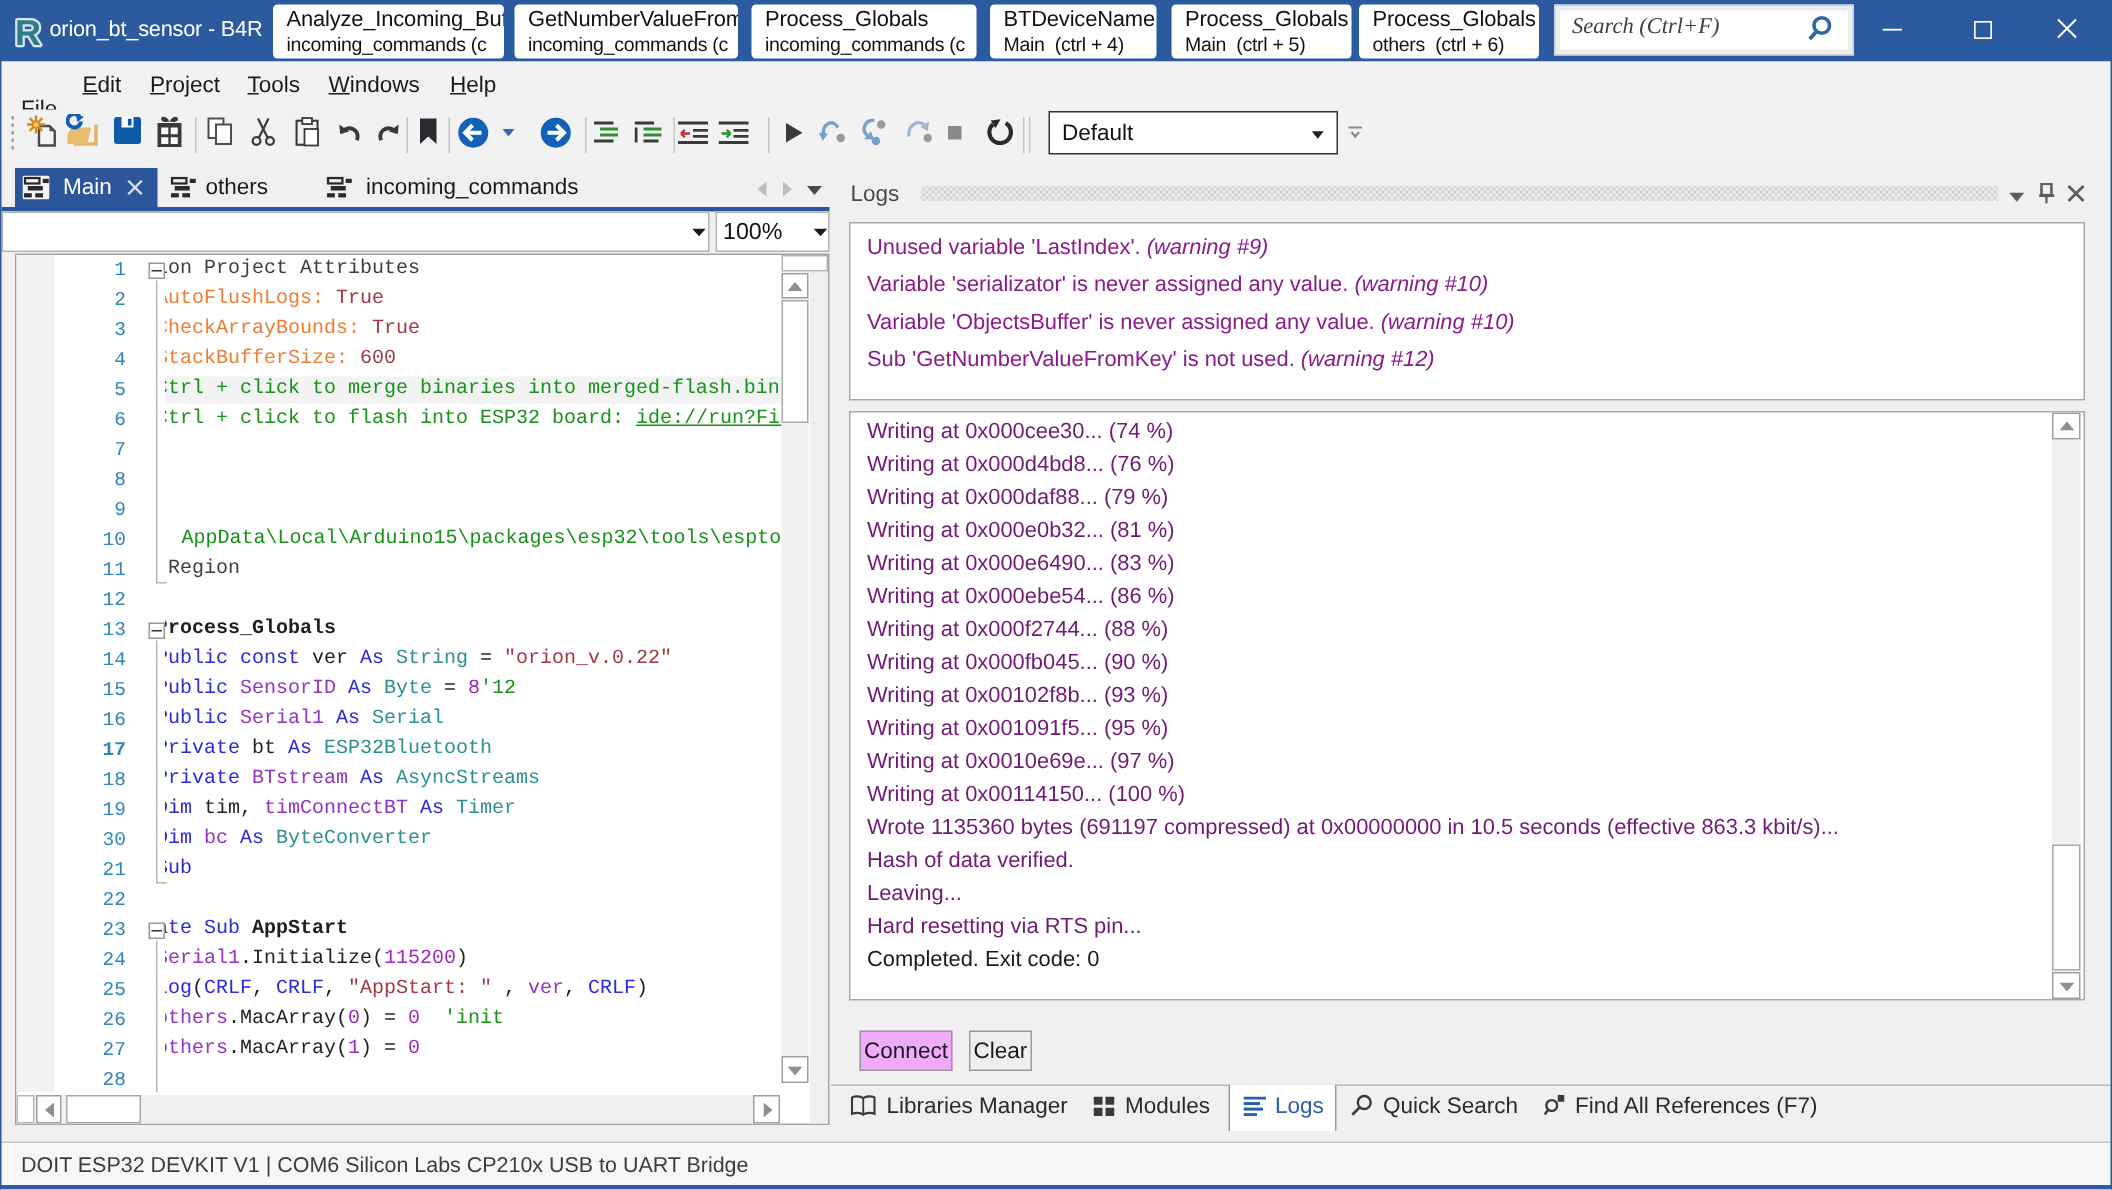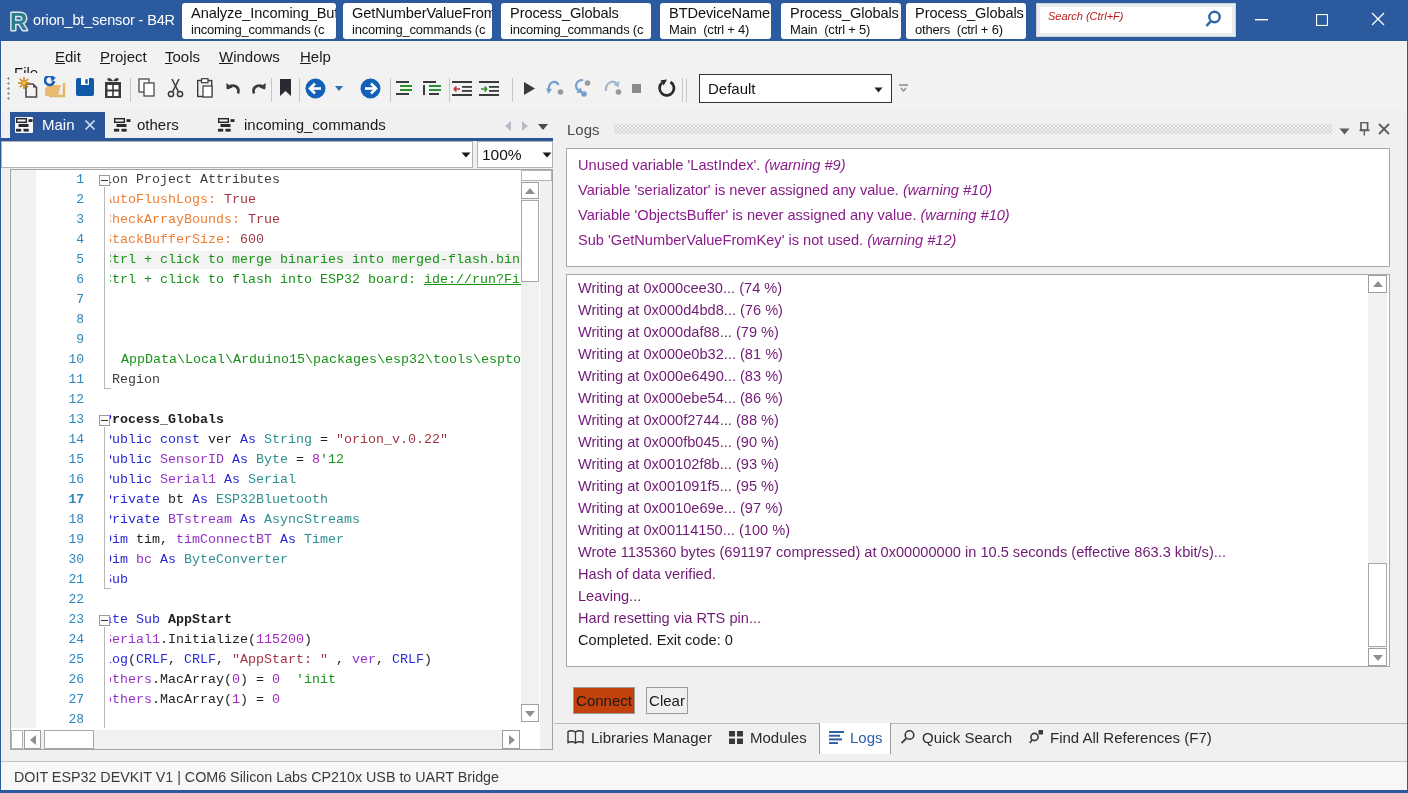--- a/index.html
+++ b/index.html
@@ -59,21 +59,21 @@
 <div class="ttab" style="left:781px;width:120px;">
     <div class="l1">Process_Globals</div>
     <div class="l2">Main&nbsp; (ctrl + 5)</div>
   </div>
 <div class="ttab" style="left:906px;width:120px;">
     <div class="l1">Process_Globals</div>
     <div class="l2">others&nbsp; (ctrl + 6)</div>
   </div>
 <div class="abs" style="left:1036px;top:3px;width:200px;height:34px;background:#e9edf2;border:1px solid #cdd2d9;"></div>
 <div class="abs" style="left:1040px;top:7px;width:192px;height:26px;background:#fff;"></div>
-<div class="abs" style="left:1048px;top:10px;font-style:italic;color:#b91c1c;font-size:11px;">Search (Ctrl+F)</div>
+<div class="abs" style="left:1048px;top:10px;font-style:italic;color:#404040;font-size:15px;font-family:Liberation Serif, serif;">Search (Ctrl+F)</div>
 <svg class="abs" style="left:1203px;top:9px;" width="20" height="22" viewBox="0 0 20 22">
 <circle cx="11.5" cy="8" r="5.2" fill="none" stroke="#2f66a3" stroke-width="2.4"></circle>
 <line x1="7.5" y1="12.5" x2="3.5" y2="17" stroke="#2f66a3" stroke-width="2.6"></line>
   </svg>
 <svg class="abs" style="left:1255px;top:19px;" width="13" height="2">
     <rect width="13" height="1.4" fill="#fff"></rect>
   </svg>
 <svg class="abs" style="left:1316px;top:14px;" width="12" height="12">
     <rect x="0.5" y="0.5" width="11" height="11" fill="none" stroke="#fff" stroke-width="1.2"></rect>
   </svg>
@@ -407,21 +407,21 @@
 <div class="abs" style="left:1368px;top:275px;width:19px;height:391px;background:#f1f1f1;"></div>
 <div class="abs scroll-btn" style="left:1368px;top:275px;width:19px;height:18px;"></div>
 <svg class="abs" style="left:1373px;top:281px;" width="10" height="6" viewBox="0 0 10 6">
     <path d="M5 0 l5 6 h-10 z" fill="#8f8f8f"></path>
   </svg>
 <div class="abs thumb" style="left:1368px;top:563px;width:19px;height:84px;"></div>
 <div class="abs scroll-btn" style="left:1368px;top:648px;width:19px;height:18px;"></div>
 <svg class="abs" style="left:1373px;top:655px;" width="10" height="6" viewBox="0 0 10 6">
     <path d="M0 0 h10 l-5 6 z" fill="#8f8f8f"></path>
   </svg>
-<div class="abs" style="left:573px;top:687px;width:62px;height:27px;background:#c2410c;border:1px solid #9a9a9a;
+<div class="abs" style="left:573px;top:687px;width:62px;height:27px;background:#f0abfc;border:1px solid #9a9a9a;
 font-size:15px;color:#1a1a1a;text-align:center;line-height:25px;">Connect</div>
 <div class="abs" style="left:646px;top:687px;width:42px;height:27px;background:#efefef;border:1px solid #9a9a9a;
 font-size:15px;color:#1a1a1a;text-align:center;line-height:25px;">Clear</div>
 <div class="abs" style="left:554px;top:723px;width:853px;height:1px;background:#b8b8b8;"></div>
 <div class="abs" style="left:819px;top:723px;width:72px;height:31px;background:#fff;border-left:1px solid #9a9a9a;border-right:1px solid #9a9a9a;"></div>
 <svg class="abs" style="left:567px;top:730px;" width="17" height="15" viewBox="0 0 17 15">
 <path d="M8.5 2 C6.5 0.6 3 0.6 1 1.6 v11 c2-1 5.5-1 7.5 0.4 2-1.4 5.5-1.4 7.5-0.4 v-11 C14 0.6 10.5 0.6 8.5 2 z" fill="none" stroke="#3a3a3a" stroke-width="1.4"></path>
 <line x1="8.5" y1="2" x2="8.5" y2="13.6" stroke="#3a3a3a" stroke-width="1.2"></line>
   </svg>
 <div class="abs" style="left:591px;top:729px;font-size:15px;color:#2a2a2a;">Libraries Manager</div>

